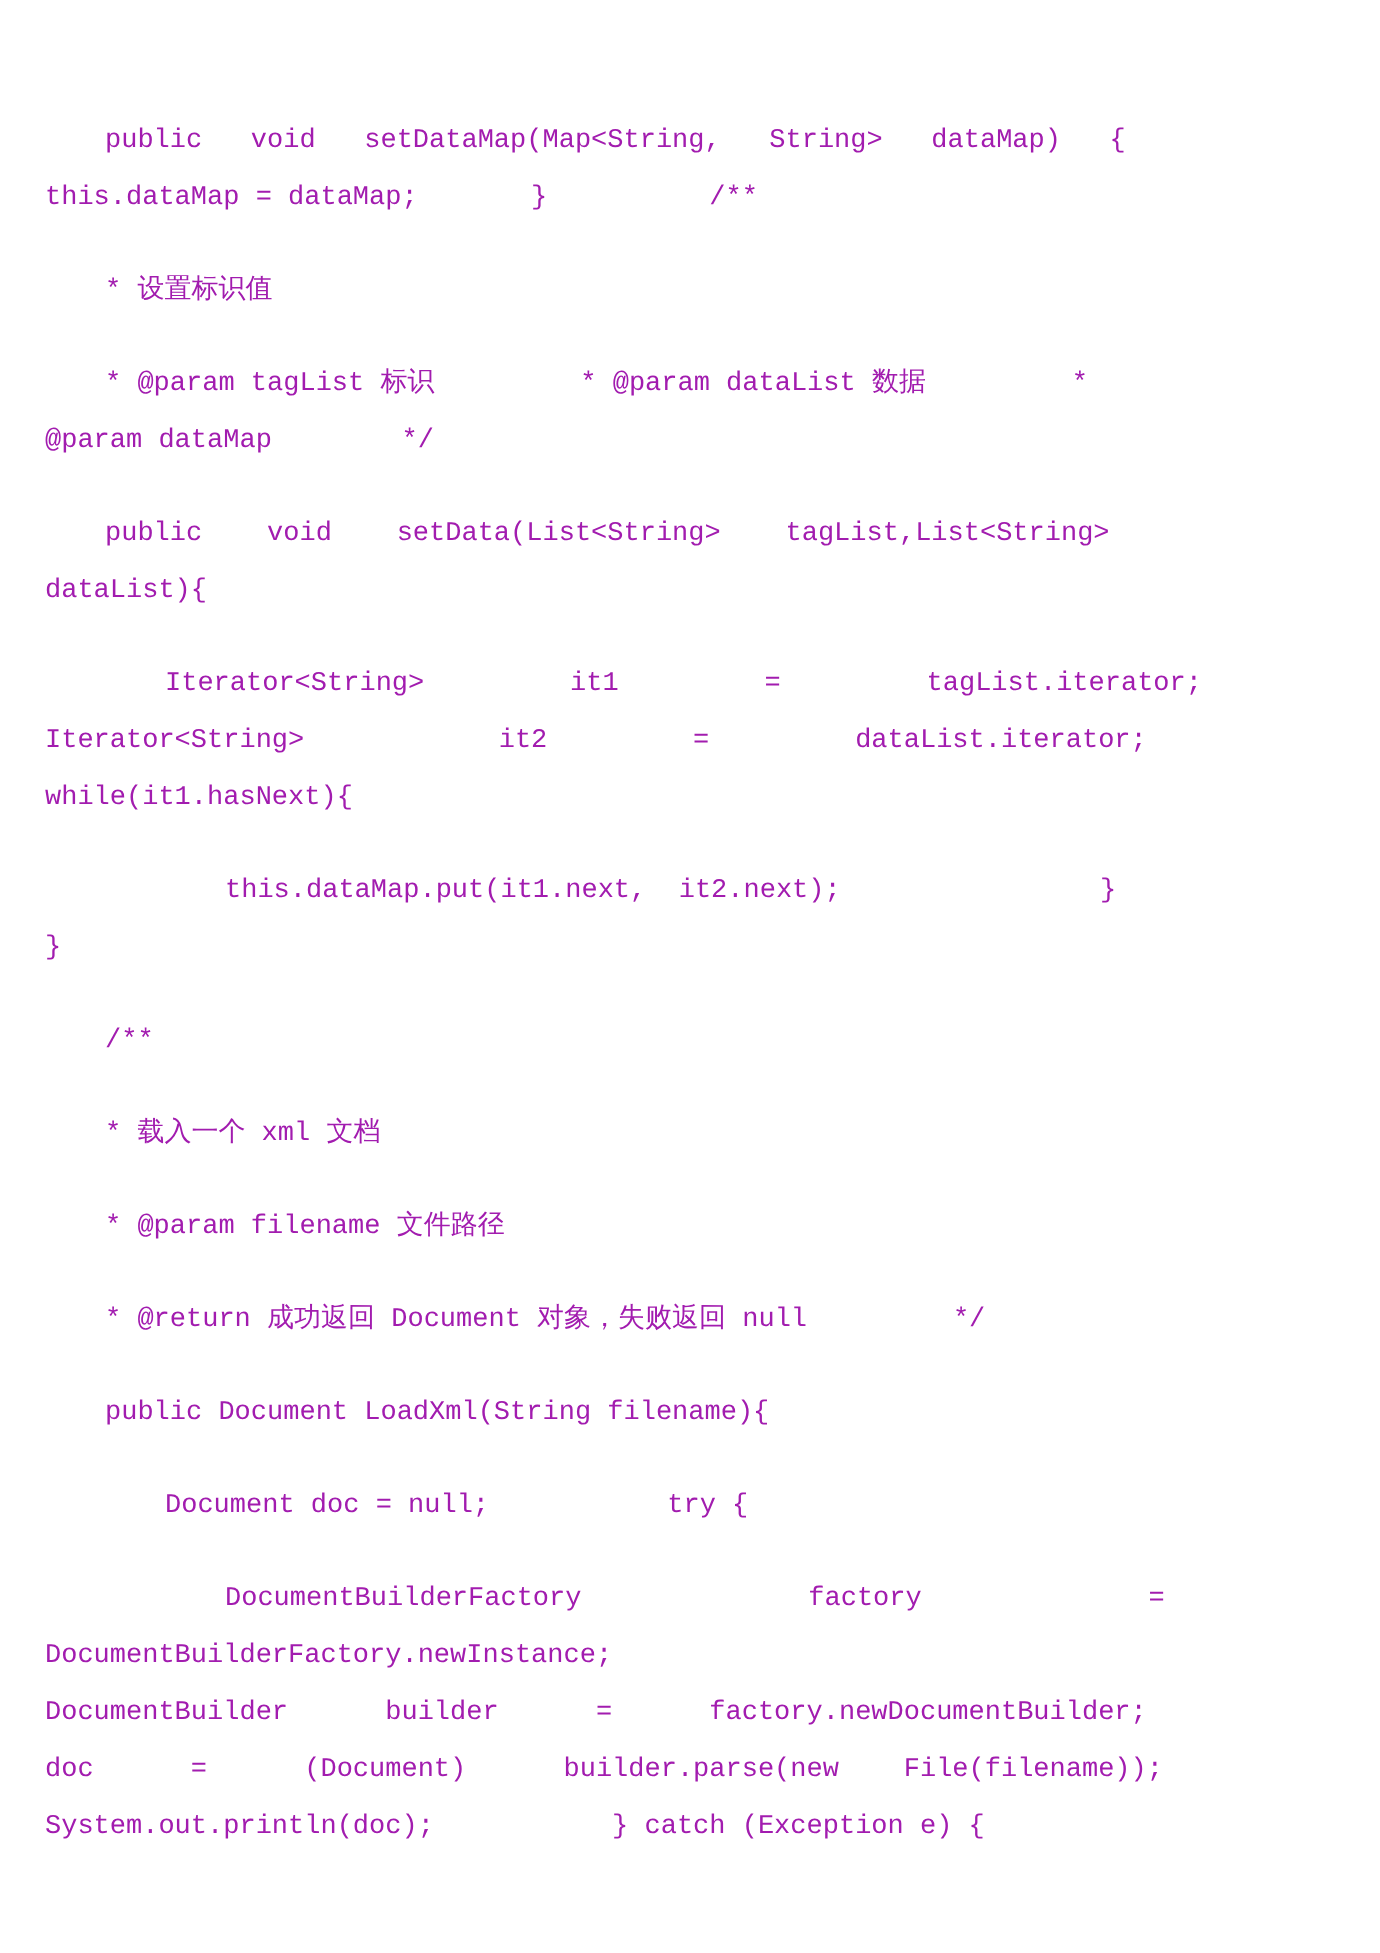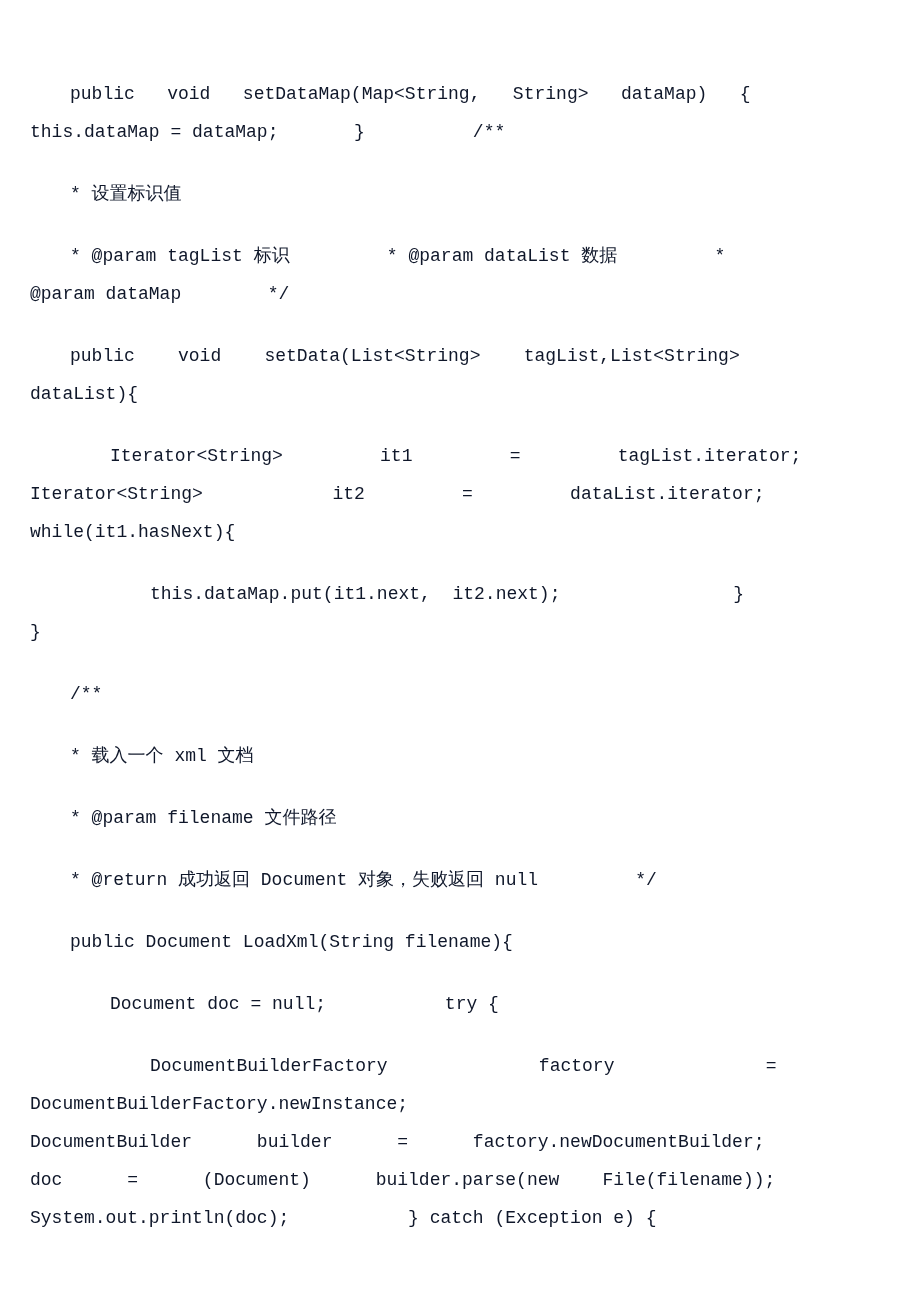--- a/index.html
+++ b/index.html
@@ -18,21 +18,21 @@
       padding: 40px 30px;
       line-height: 1.8;
     }
 
     .code-block {
       white-space: pre-wrap;
       word-break: break-word;
       font-family: 'Courier New', Courier, monospace;
       font-size: 18px;
       line-height: 2.0;
-      color: #0f172a;
+      color: #a21caf;
     }
 
     .line {
       display: block;
       margin-bottom: 2px;
     }
 
     .blank { display: block; height: 24px; }
   </style>
 </head>

